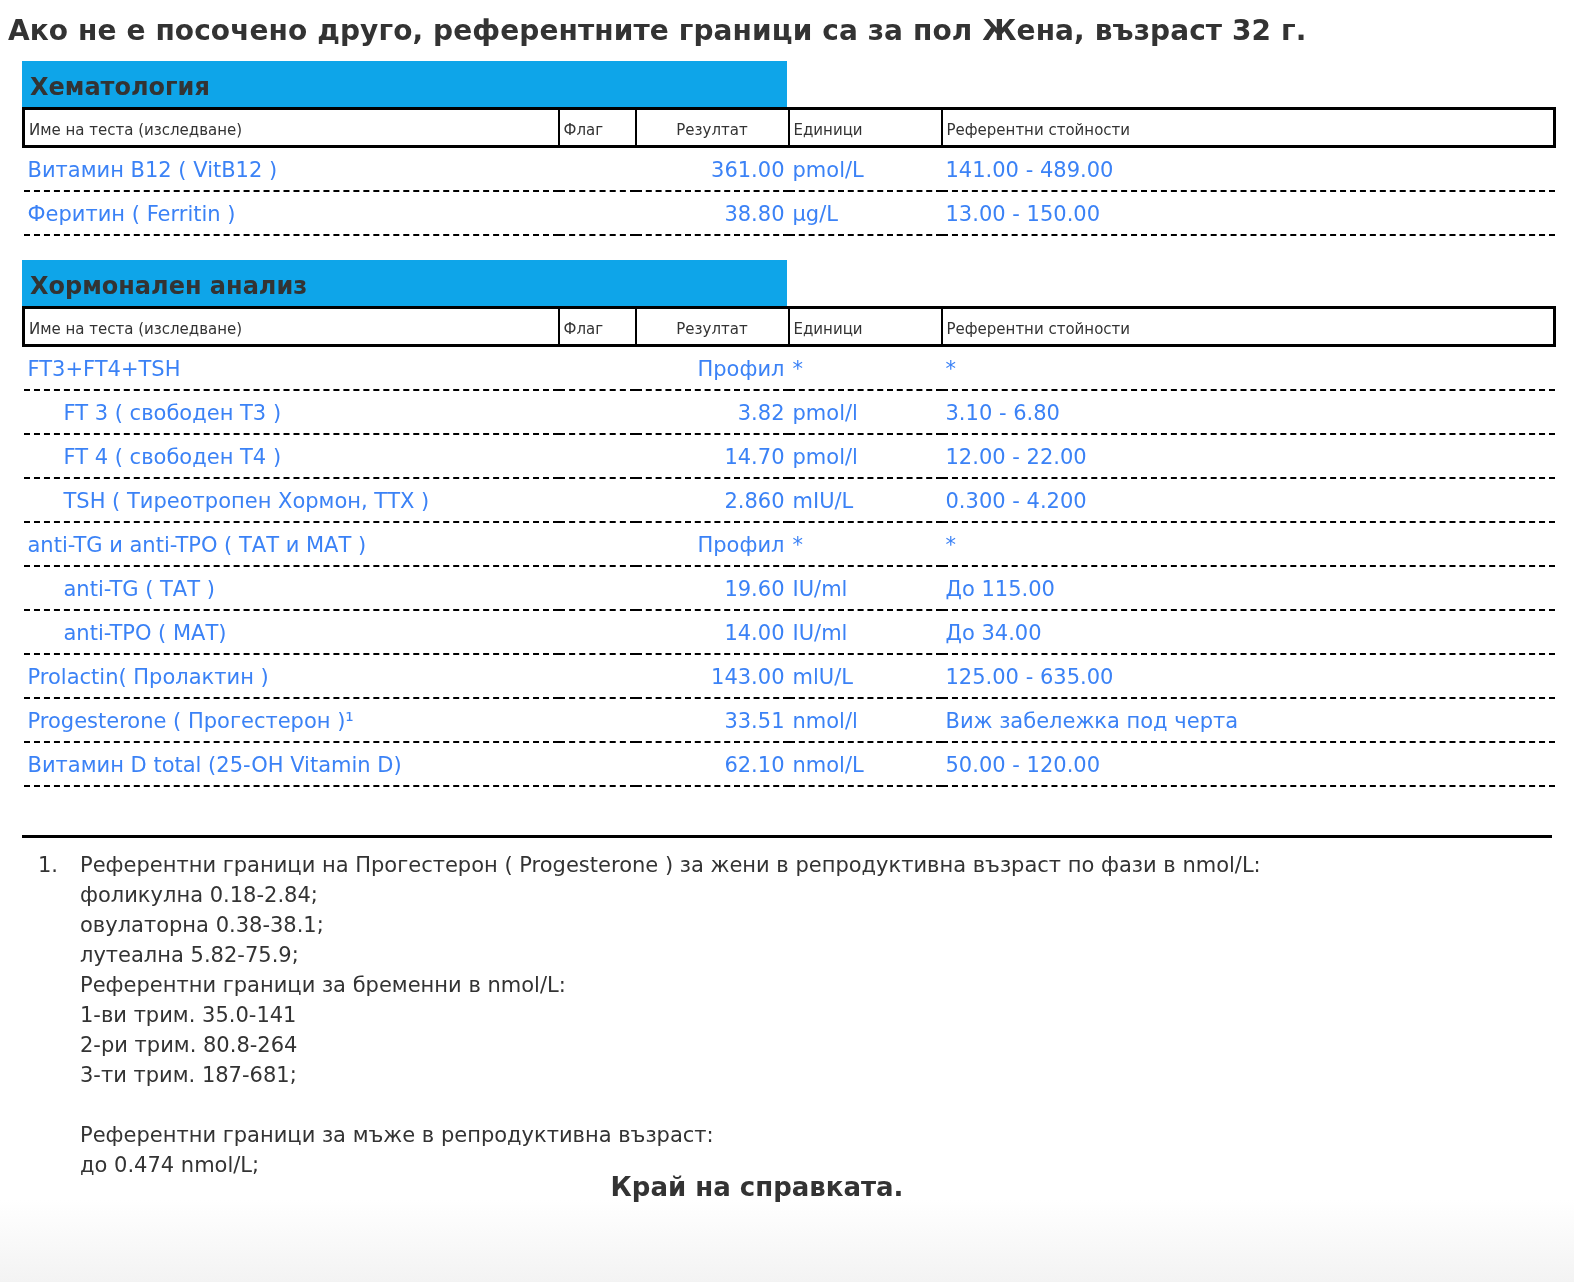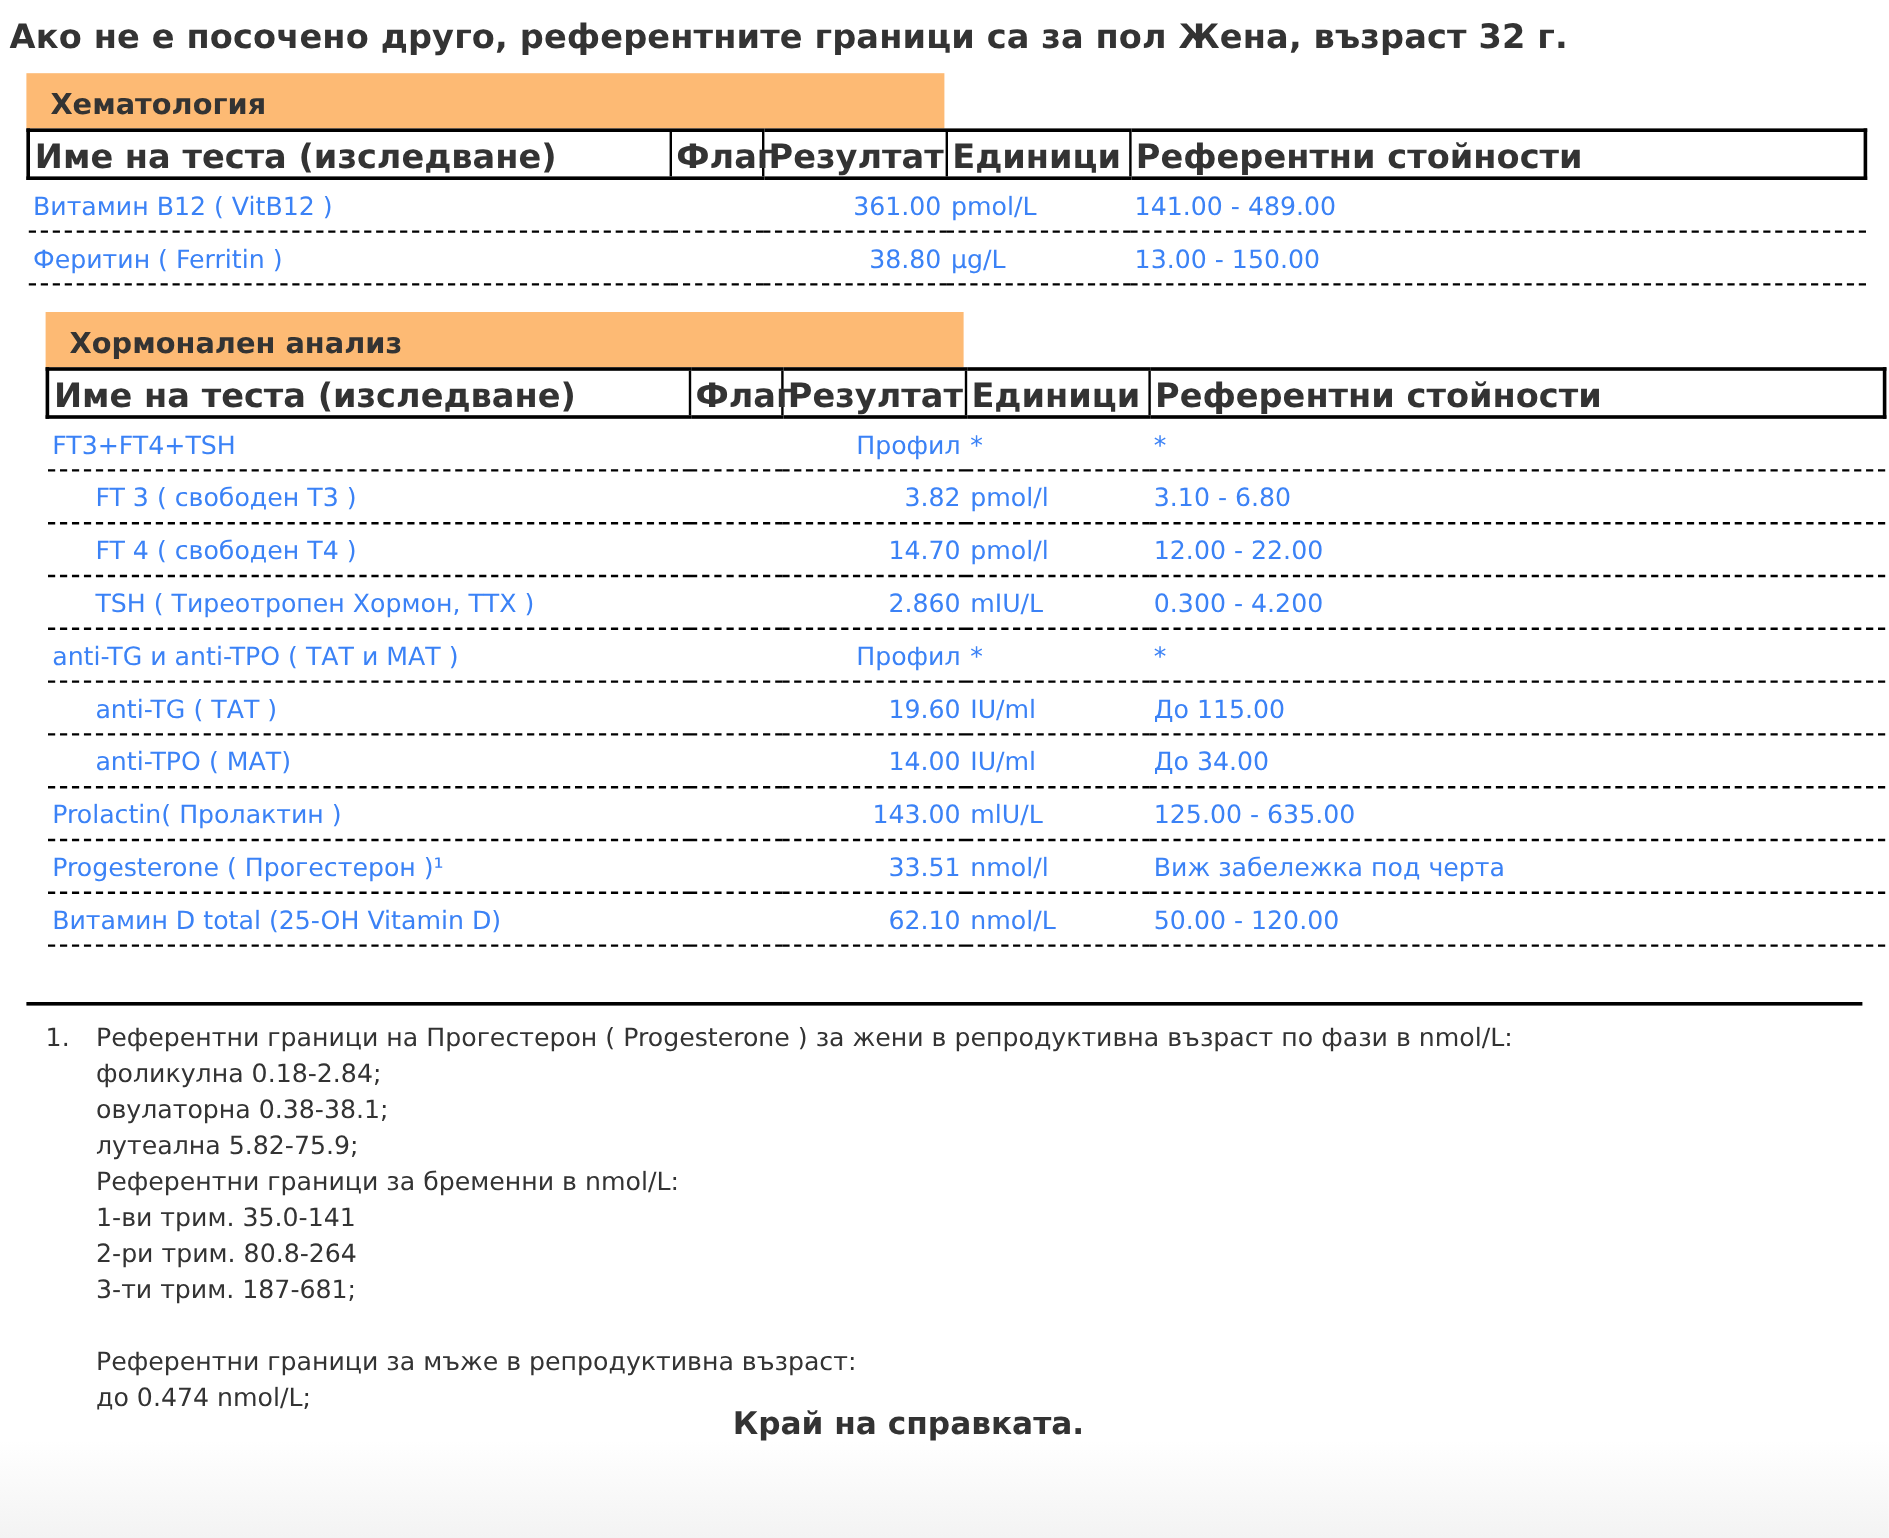--- a/index.html
+++ b/index.html
@@ -33,39 +33,39 @@
       letter-spacing: 0.1px;
     }
     .section {
       position: absolute;
       left: 0;
       width: 1531px;
     }
     .section-title {
       width: 765px;
       height: 46px;
-      background: #fdba74;
+      background: #0ea5e9;
       font-weight: bold;
       font-size: 24px;
       color: #333;
       line-height: 52px;
-      padding-left: 20px;
+      padding-left: 8px;
       box-sizing: border-box;
       white-space: nowrap;
     }
     table.results {
       border-collapse: collapse;
       width: 1531px;
       table-layout: fixed;
     }
     table.results th {
       border: 3px solid #000;
       height: 38px;
-      font-weight: bold;
-      font-size: 28px;
+      font-weight: normal;
+      font-size: 15px;
       color: #333;
       text-align: left;
       padding: 4px 4px 0 4px;
       white-space: nowrap;
       box-sizing: border-box;
     }
     table.results th.num { text-align: center; }
     table.results th { border-left-width: 2px; border-right-width: 2px; }
     table.results th:first-child { border-left-width: 3px; }
     table.results th:last-child { border-right-width: 3px; }
@@ -156,21 +156,21 @@
           <td><span class="name-text">Феритин ( Ferritin )</span></td>
           <td></td>
           <td class="num">38.80</td>
           <td>µg/L</td>
           <td>13.00 - 150.00</td>
         </tr>
       </tbody>
     </table>
   </div>
 
-  <div class="section" style="top:260px;margin-left:16px;">
+  <div class="section" style="top:260px;">
     <div class="section-title">Хормонален анализ</div>
     <table class="results">
       <colgroup>
           <col class="c-name">
           <col class="c-flag">
           <col class="c-result">
           <col class="c-units">
           <col class="c-ref">
         </colgroup>
       <thead>

